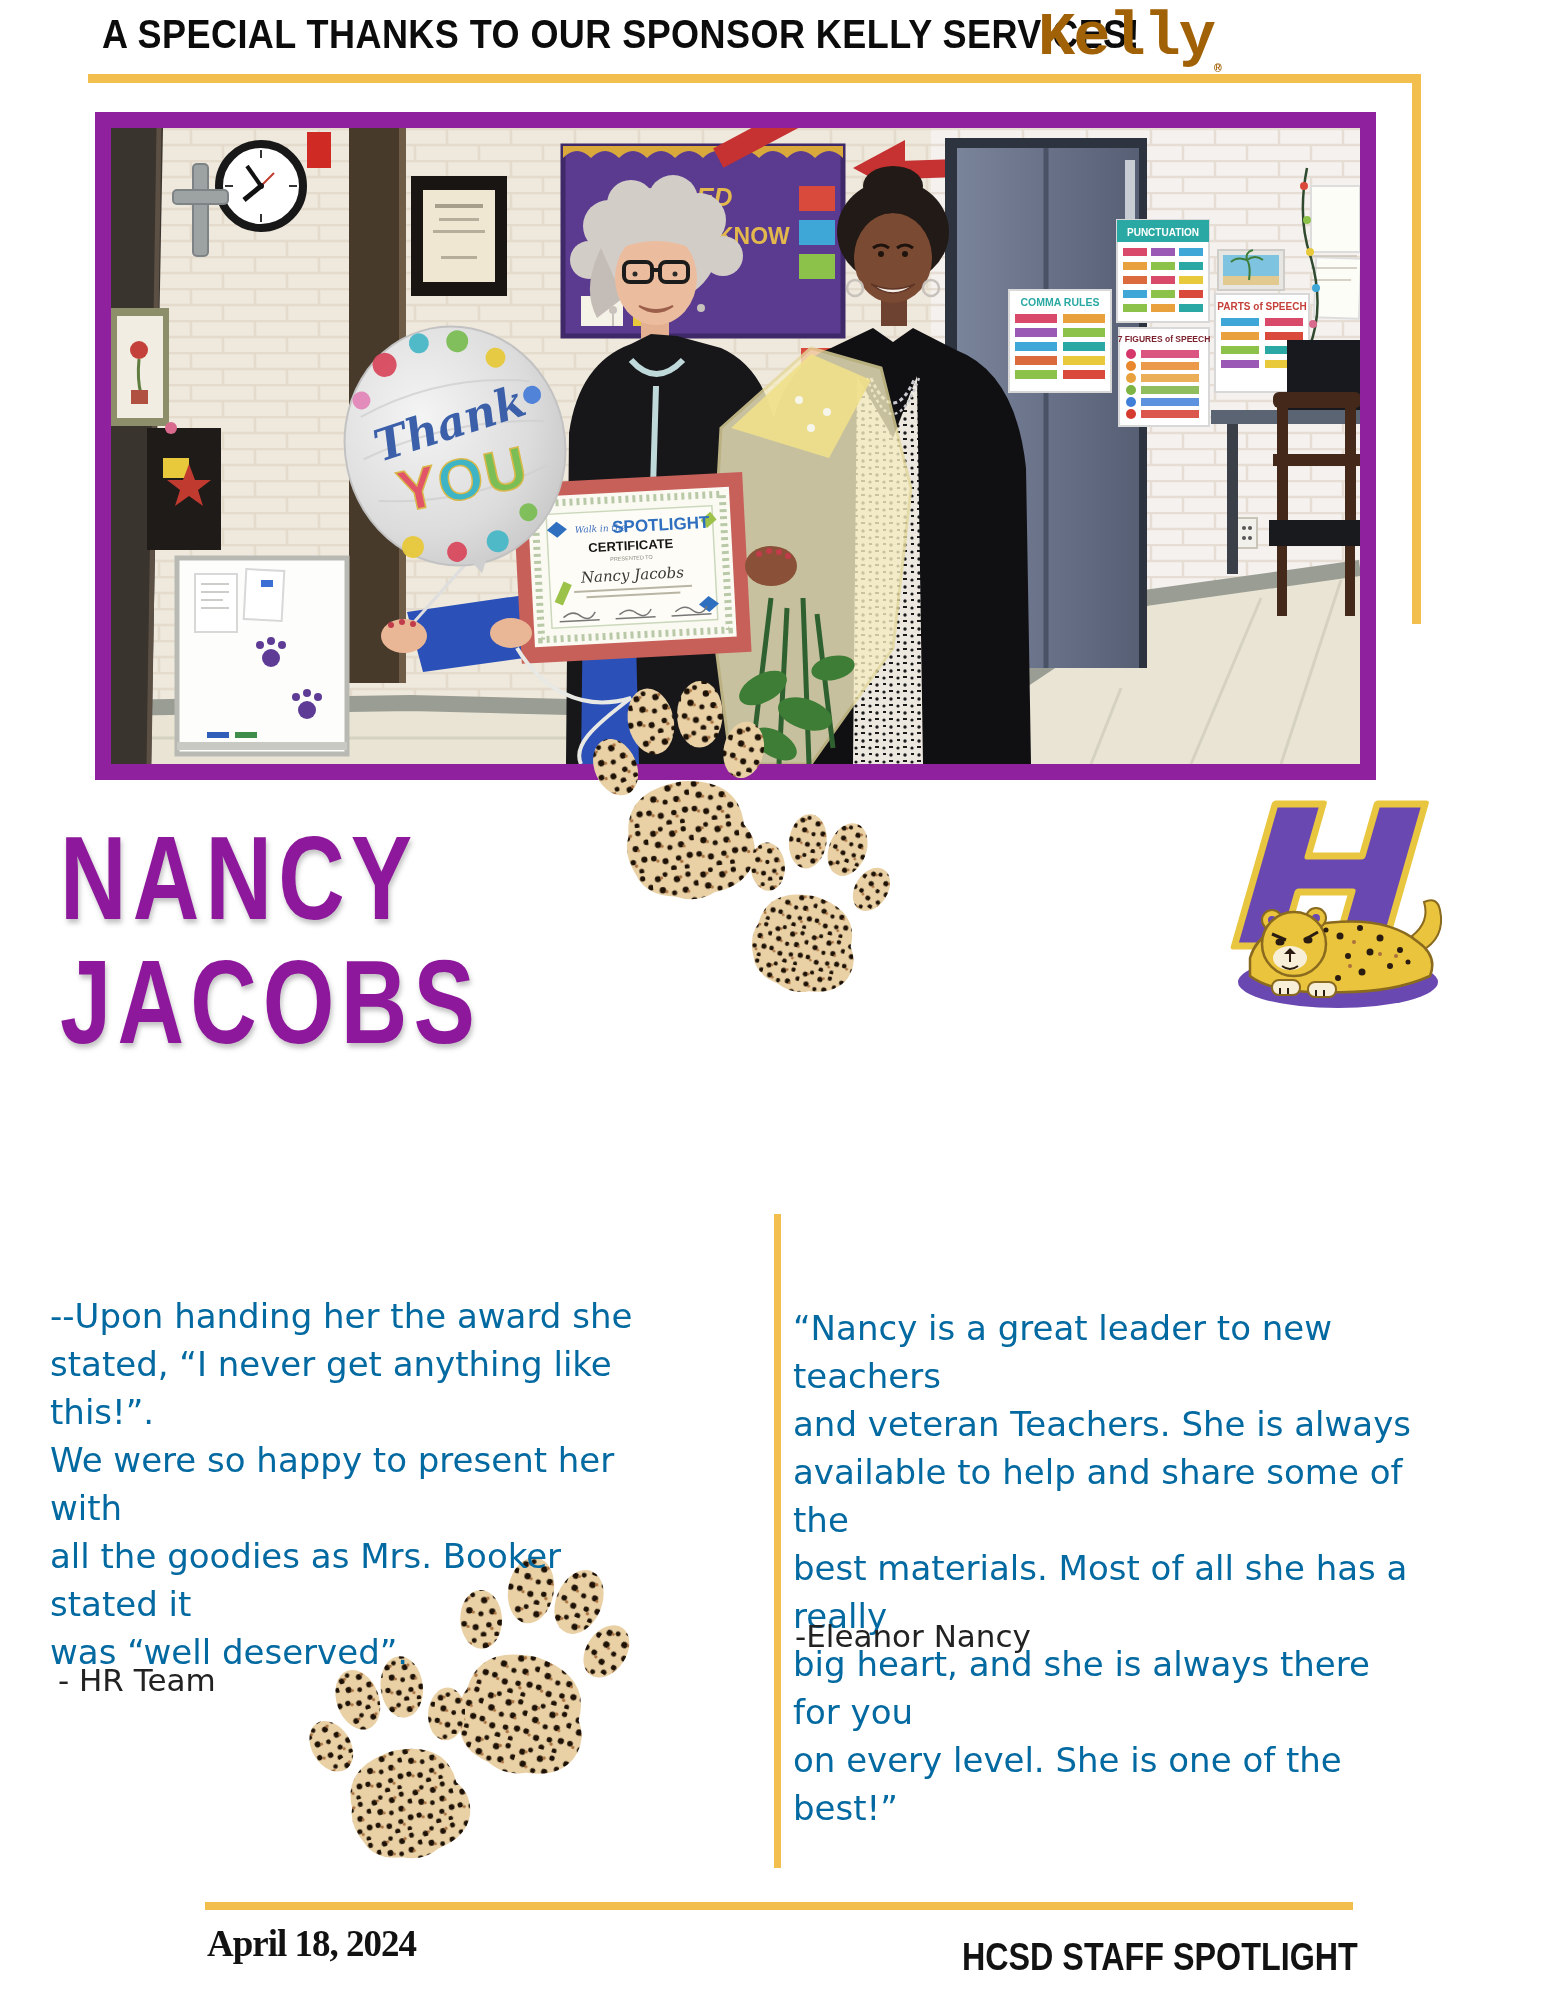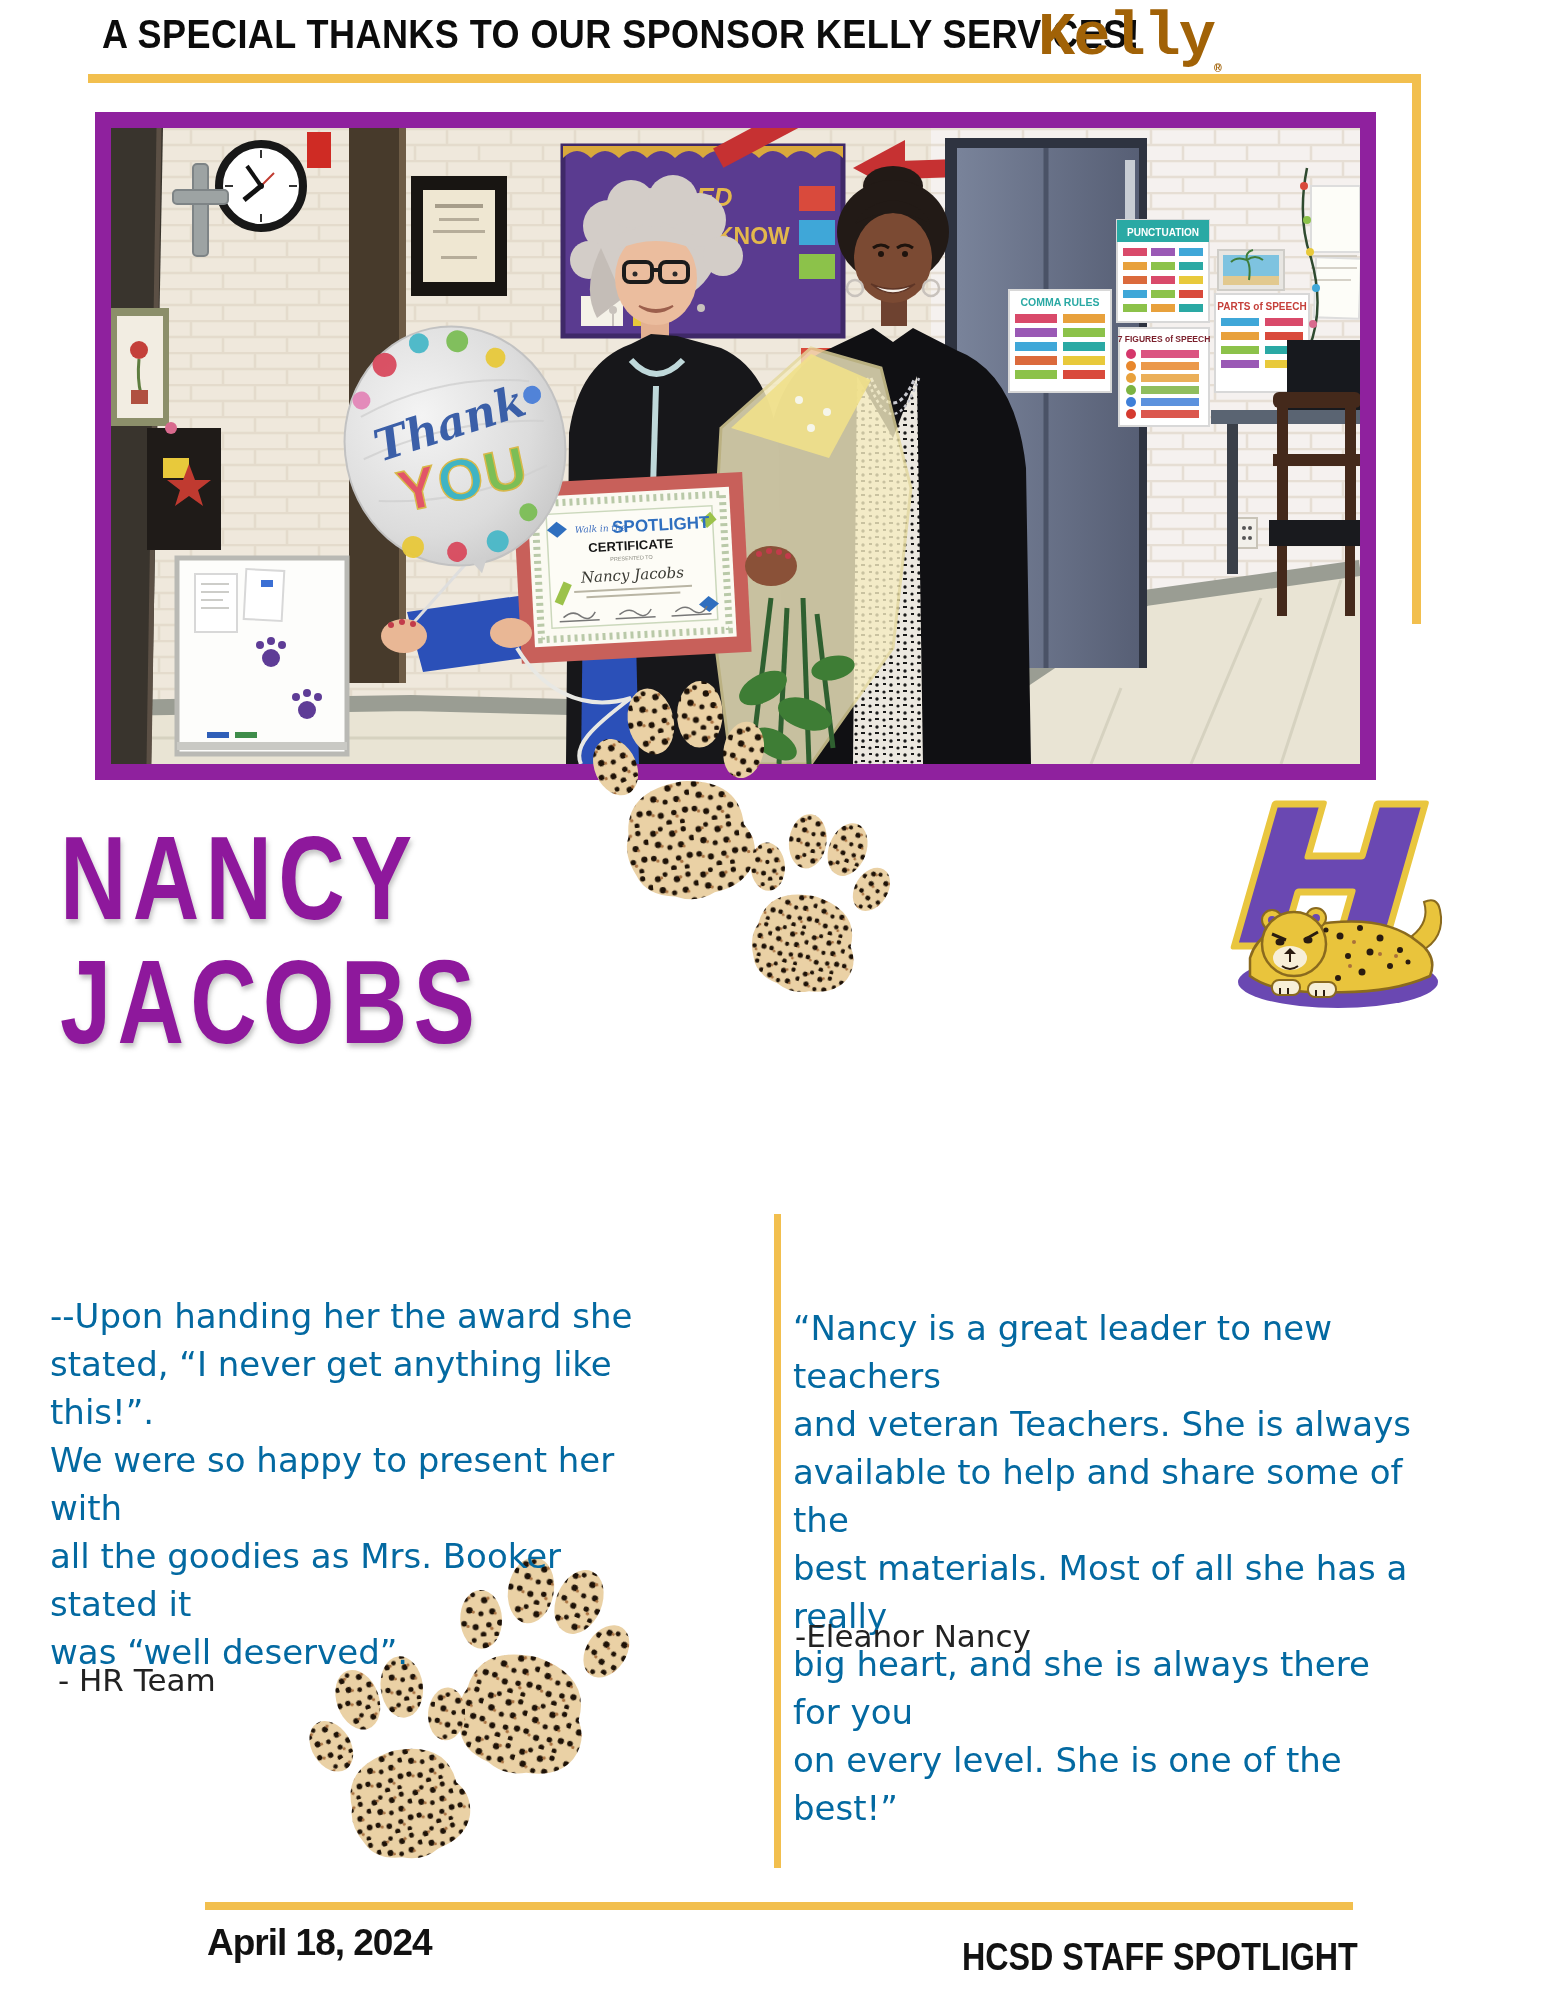--- a/index.html
+++ b/index.html
@@ -29,21 +29,21 @@
   .divider{left:774px;top:1214px;width:7px;height:654px;background:#F2BF4E;}
   .quote{font-size:34px;line-height:48px;color:#0369a1;white-space:pre-line;}
   .q-left{left:50px;top:1292px;width:600px;}
   .q-right{left:793px;top:1292px;width:620px;margin-top:12px;}
   .attr{font-size:31px;color:#222;}
   .a-left{left:58px;top:1662px;}
   .a-right{left:795px;top:1618px;}
   
   .f-rule{left:205px;top:1902px;width:1148px;height:8px;background:#F2BF4E;}
   .f-date{left:207px;top:1922px;font-weight:bold;font-size:37px;letter-spacing:-1px;color:#121212;
-          font-family:Liberation Sans, sans-serif;}
+          font-family:Liberation Serif, serif;}
   .f-brand{right:187px;top:1936px;font-family:"Liberation Sans",sans-serif;font-weight:bold;
            font-size:38px;color:#121212;transform:scaleX(.85);transform-origin:right top;white-space:nowrap;}
   .overlay{left:0;top:0;pointer-events:none;}
 </style>
 </head>
 <body>
 
 <div class="page">
 
   <div class="abs sponsor">A SPECIAL THANKS TO OUR SPONSOR KELLY SERVICES!</div>

